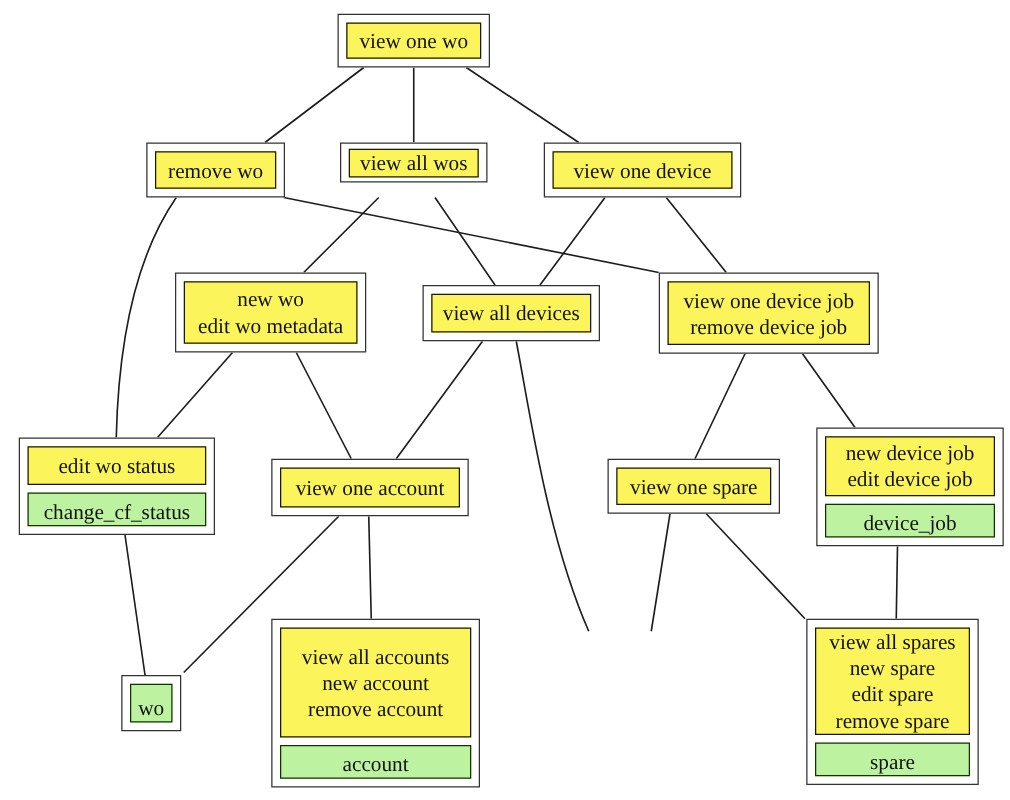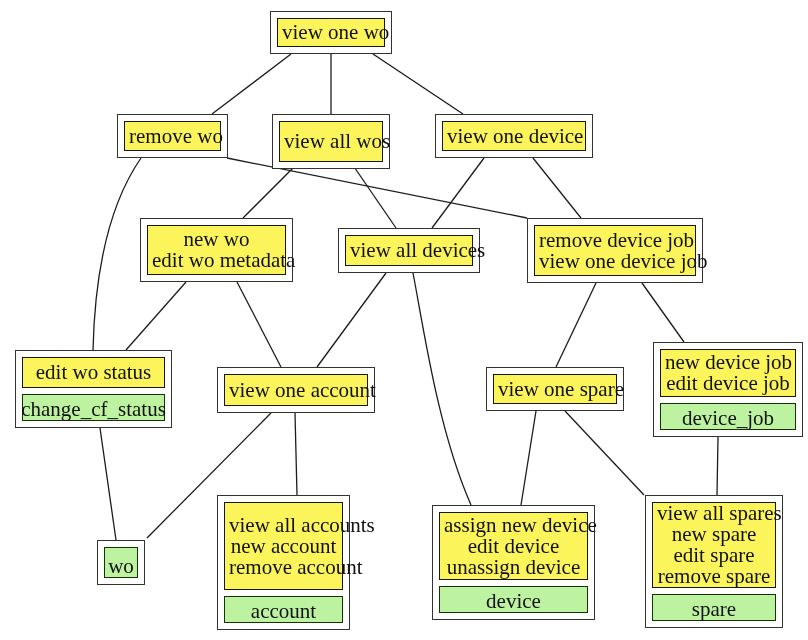--- a/index.html
+++ b/index.html
@@ -1,21 +1,21 @@
 <!DOCTYPE html>
 <html><head>
 <meta charset="utf-8">
 <style>
   html,body{margin:0;padding:0;background:#ffffff;}
   #canvas{
     position:relative;
     width:808px;height:640px;
     background:#ffffff;
     font-family:"Liberation Serif","DejaVu Serif",serif;
-    font-size:21px;line-height:21px;color:#111111;
+    font-size:17px;line-height:21px;color:#111111;
     overflow:hidden;
   }
   #edges{position:absolute;left:0;top:0;width:808px;height:640px;}
   #edges path, #edges line{stroke:#1c1c1c;stroke-width:1.3;fill:none;}
   .node{
     position:absolute;box-sizing:border-box;
     background:#ffffff;border:1.4px solid #323232;
     display:flex;flex-direction:column;justify-content:center;
     gap:6px;padding:6px;
   }
@@ -65,21 +65,21 @@
     <div class="abox">
       <div class="lbl">view one wo</div>
     </div>
   </div>
 
   <div class="node" style="left:117px;top:114px;width:111px;height:44px">
     <div class="abox">
       <div class="lbl">remove wo</div>
     </div>
   </div>
-  <div class="node" style="left:272px;top:114px;width:118px;height:55px">
+  <div class="node" style="left:272px;top:114px;width:118px;height:32px">
     <div class="abox">
       <div class="lbl">view all wos</div>
     </div>
   </div>
   <div class="node" style="left:435px;top:114px;width:158px;height:44px">
     <div class="abox">
       <div class="lbl">view one device</div>
     </div>
   </div>
 
@@ -89,22 +89,22 @@
       <div class="lbl">edit wo metadata</div>
     </div>
   </div>
   <div class="node" style="left:338px;top:228px;width:142px;height:45px">
     <div class="abox">
       <div class="lbl">view all devices</div>
     </div>
   </div>
   <div class="node" style="left:527px;top:218px;width:176px;height:65px">
     <div class="abox">
+      <div class="lbl">view one device job</div>
       <div class="lbl">remove device job</div>
-      <div class="lbl">view one device job</div>
     </div>
   </div>
 
   <div class="node" style="left:15px;top:350px;width:157px;height:78px">
     <div class="abox">
       <div class="lbl">edit wo status</div>
     </div>
     <div class="ebox">
       <div class="lbl">change_cf_status</div>
     </div>
@@ -127,38 +127,28 @@
     <div class="ebox">
       <div class="lbl">device_job</div>
     </div>
   </div>
 
   <div class="node" style="left:97px;top:540px;width:48px;height:45px">
     <div class="ebox only">
       <div class="lbl">wo</div>
     </div>
   </div>
-  <div class="node" style="left:217px;top:495px;width:133px;height:135px">
+  <div class="node" style="left:217px;top:495px;width:167px;height:135px">
     <div class="abox">
       <div class="lbl">view all accounts</div>
       <div class="lbl">new account</div>
       <div class="lbl">remove account</div>
     </div>
     <div class="ebox">
       <div class="lbl">account</div>
-    </div>
-  </div>
-  <div class="node" style="left:432px;top:505px;width:163px;height:115px">
-    <div class="abox">
-      <div class="lbl">assign new device</div>
-      <div class="lbl">edit device</div>
-      <div class="lbl">unassign device</div>
-    </div>
-    <div class="ebox">
-      <div class="lbl">device</div>
     </div>
   </div>
   <div class="node" style="left:645px;top:495px;width:138px;height:133px">
     <div class="abox">
       <div class="lbl">view all spares</div>
       <div class="lbl">new spare</div>
       <div class="lbl">edit spare</div>
       <div class="lbl">remove spare</div>
     </div>
     <div class="ebox">

